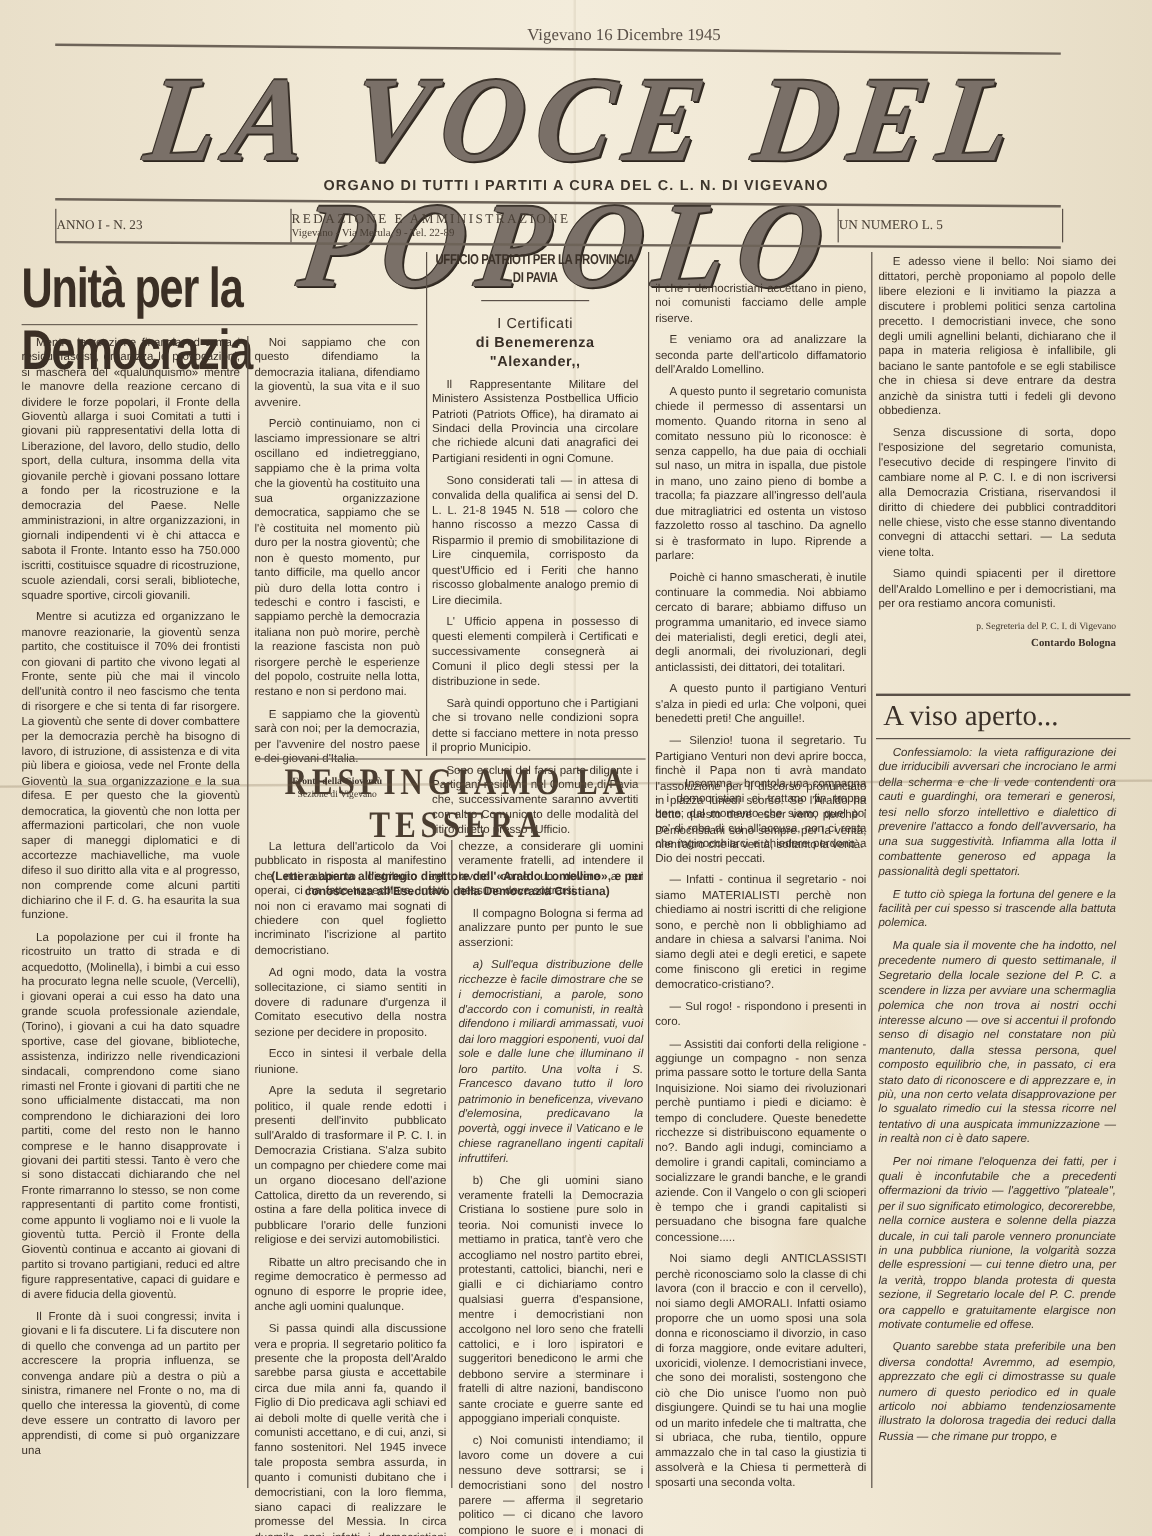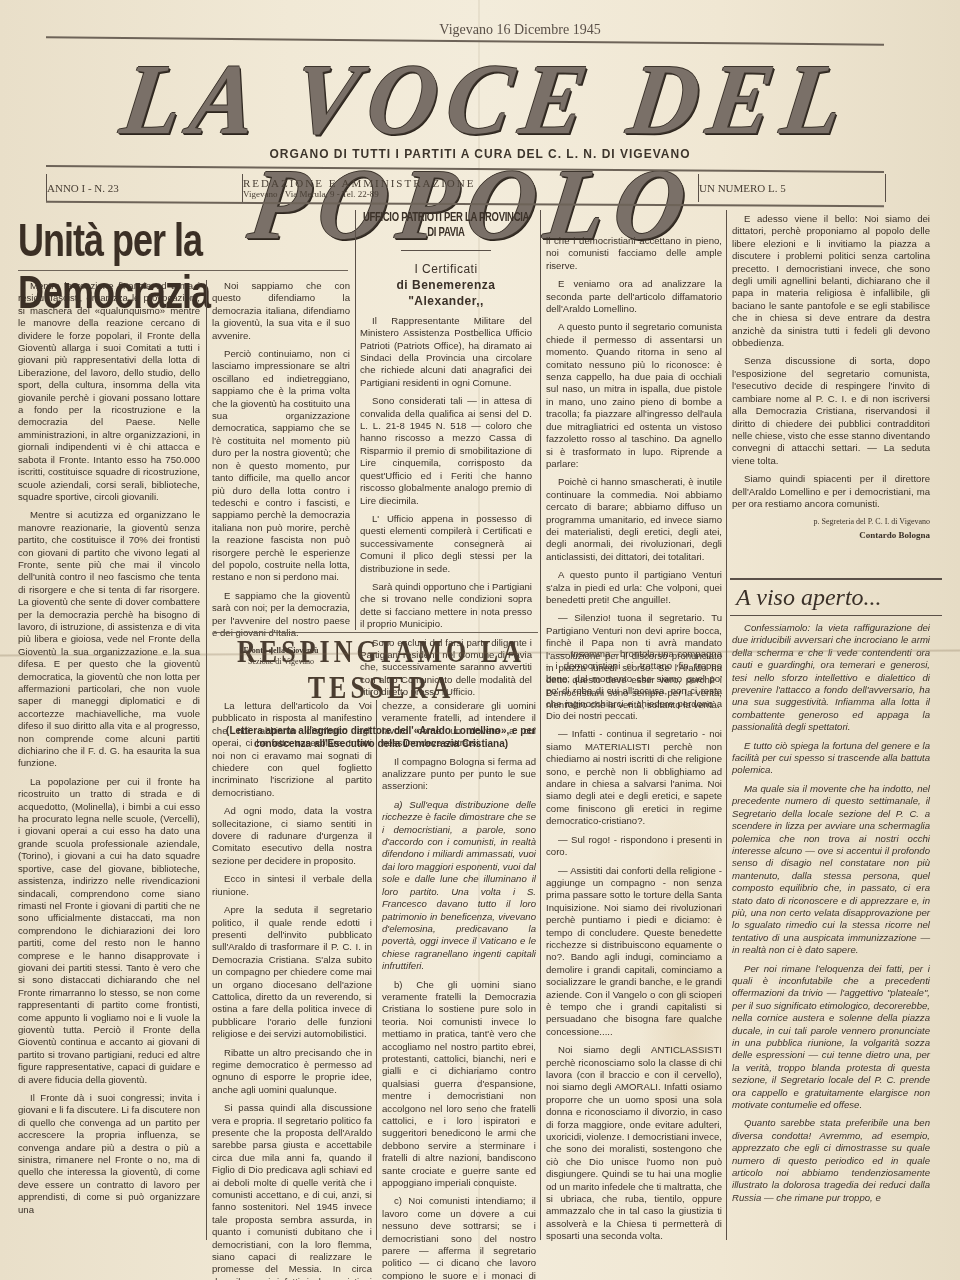--- a/index.html
+++ b/index.html
@@ -30,21 +30,21 @@
     font-weight:bold;font-size:36px;color:#3b2f25;letter-spacing:-1px;transform:scaleY(1.3);transform-origin:top left;line-height:40px;}
   .kicker{font-family:"Liberation Sans",sans-serif;font-size:9.5px;font-weight:bold;text-align:center;letter-spacing:-.3px;transform:scaleY(1.25);margin-bottom:12px;}
   .smallrule{width:90px;height:1px;background:#5a5048;margin:0 auto 10px;}
   .cert-title{text-align:center;font-family:"Liberation Sans",sans-serif;font-size:12px;letter-spacing:.5px;line-height:16px;margin-bottom:6px;color:#3a3028;}
   .sig{text-align:right;font-family:"Liberation Serif",serif;font-size:8px;margin-top:6px;}
   .sig b{font-size:9px;}
   .center-sig{text-align:center;font-family:"Liberation Serif",serif;font-size:8px;font-weight:bold;line-height:11px;}
   .resp{position:absolute;top:640px;left:214px;width:334px;text-align:center;}
   .resp .h{font-family:"Liberation Serif",serif;font-weight:bold;font-size:26px;letter-spacing:4px;color:#4a3d30;transform:scaleY(1.2);}
   .resp .sub{font-family:"Liberation Sans",sans-serif;font-size:10px;font-weight:bold;line-height:13px;margin-top:24px;color:#3d332a;}
-  .viso{position:absolute;top:578px;left:730px;width:206px;font-family:"Liberation Serif",serif;font-style:italic;font-size:24px;color:#3a3028;
+  .viso{position:absolute;top:578px;left:730px;width:206px;font-family:"Liberation Serif",serif;font-size:24px;color:#3a3028;
     border-top:2px solid #5a5048;border-bottom:1px solid #5a5048;padding:4px 0 4px 6px;}
   .it{font-style:italic;}
   .stain{position:absolute;left:640px;top:780px;width:90px;height:420px;background:radial-gradient(ellipse,rgba(190,150,90,.18),rgba(0,0,0,0) 70%);}
 </style>
 </head>
 <body>
 
 <div class="paper"></div>
 <div class="fold-v"></div>
 <div class="stain"></div>

